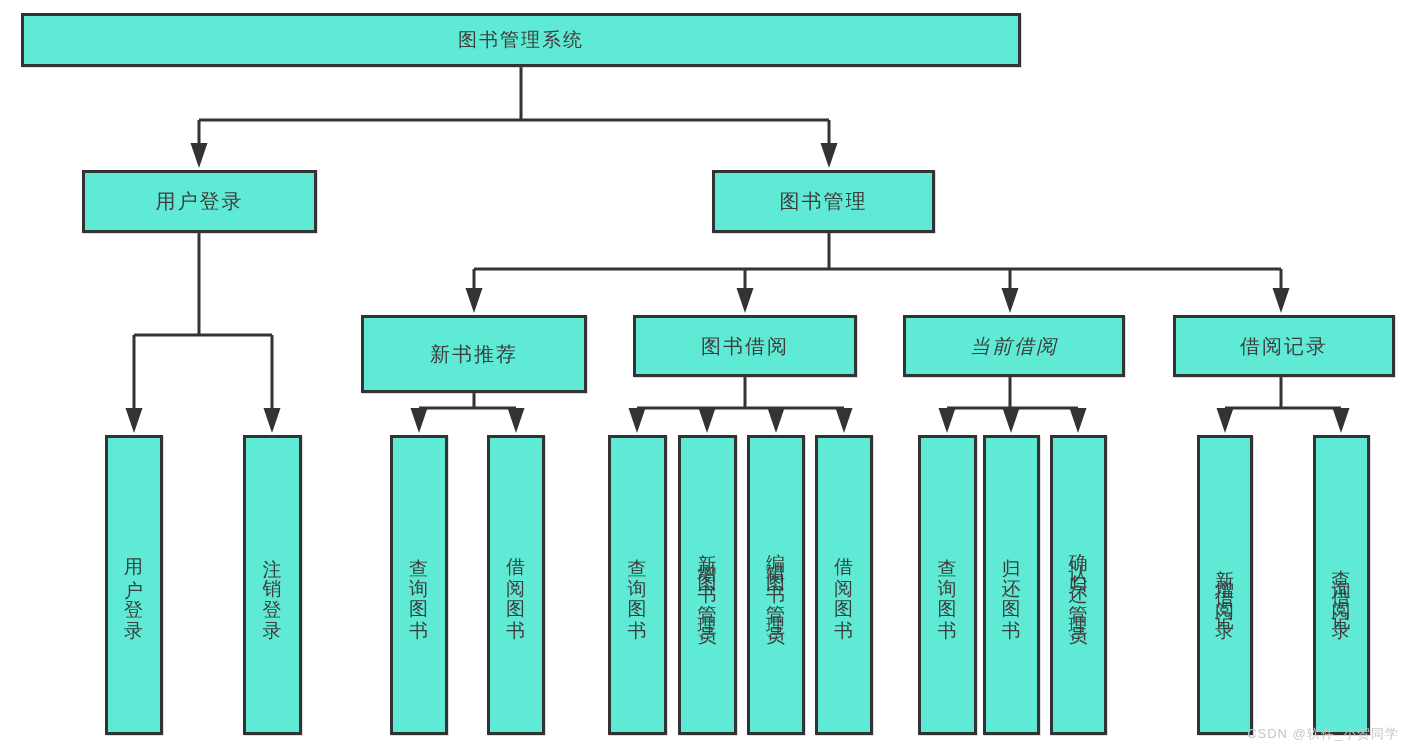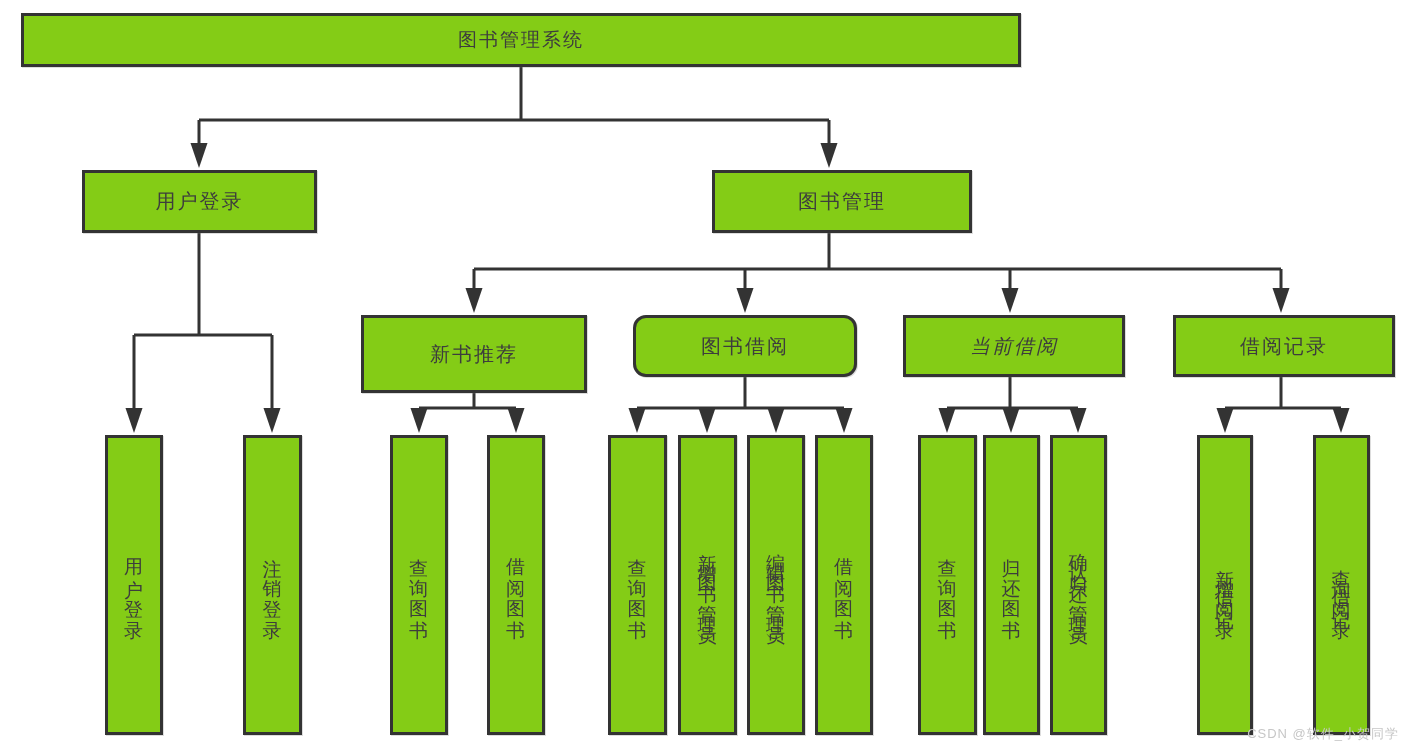--- a/index.html
+++ b/index.html
@@ -8,21 +8,21 @@
     width:1405px;height:747px;
     background:#ffffff;
     font-family:"Liberation Sans", sans-serif;
     overflow:hidden;
   }
   .connectors{position:absolute;left:0;top:0;z-index:1;}
   .box{
     position:absolute;
     box-sizing:border-box;
     border:3px solid #333333;
-    background:#84cc16;
+    background:#5eead4;
     display:flex;align-items:center;justify-content:center;
     color:#3d3d3d;
     z-index:2;
     box-shadow:1px 1px 0 rgba(120,120,120,0.25);
   }
   .h-label{
     font-size:20px;
     letter-spacing:2px;
     white-space:nowrap;
   }
@@ -97,28 +97,28 @@
     </g>
   </svg>
 
   <div class="box root" style="left:21px;top:13px;width:1000px;height:54px;">
     <span class="h-label">图书管理系统</span>
   </div>
 
   <div class="box" style="left:82px;top:170px;width:235px;height:63px;">
     <span class="h-label">用户登录</span>
   </div>
-  <div class="box" style="left:712px;top:170px;width:260px;height:63px;">
+  <div class="box" style="left:712px;top:170px;width:223px;height:63px;">
     <span class="h-label">图书管理</span>
   </div>
 
   <div class="box" style="left:361px;top:315px;width:226px;height:78px;">
     <span class="h-label">新书推荐</span>
   </div>
-  <div class="box" style="left:633px;top:315px;width:224px;height:62px;border-radius:13px;">
+  <div class="box" style="left:633px;top:315px;width:224px;height:62px;">
     <span class="h-label">图书借阅</span>
   </div>
   <div class="box" style="left:903px;top:315px;width:222px;height:62px;font-style:italic;">
     <span class="h-label">当前借阅</span>
   </div>
   <div class="box" style="left:1173px;top:315px;width:222px;height:62px;">
     <span class="h-label">借阅记录</span>
   </div>
 
   <div class="box" style="left:105px;top:435px;width:58px;height:300px;">

